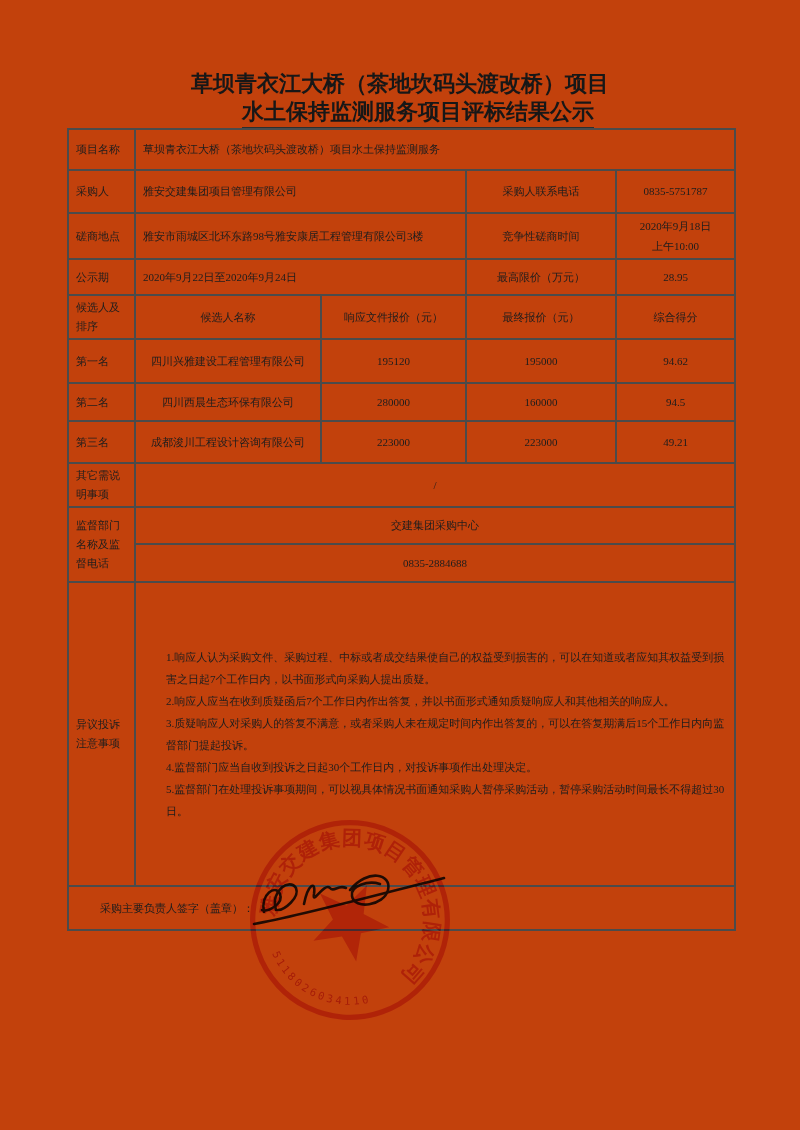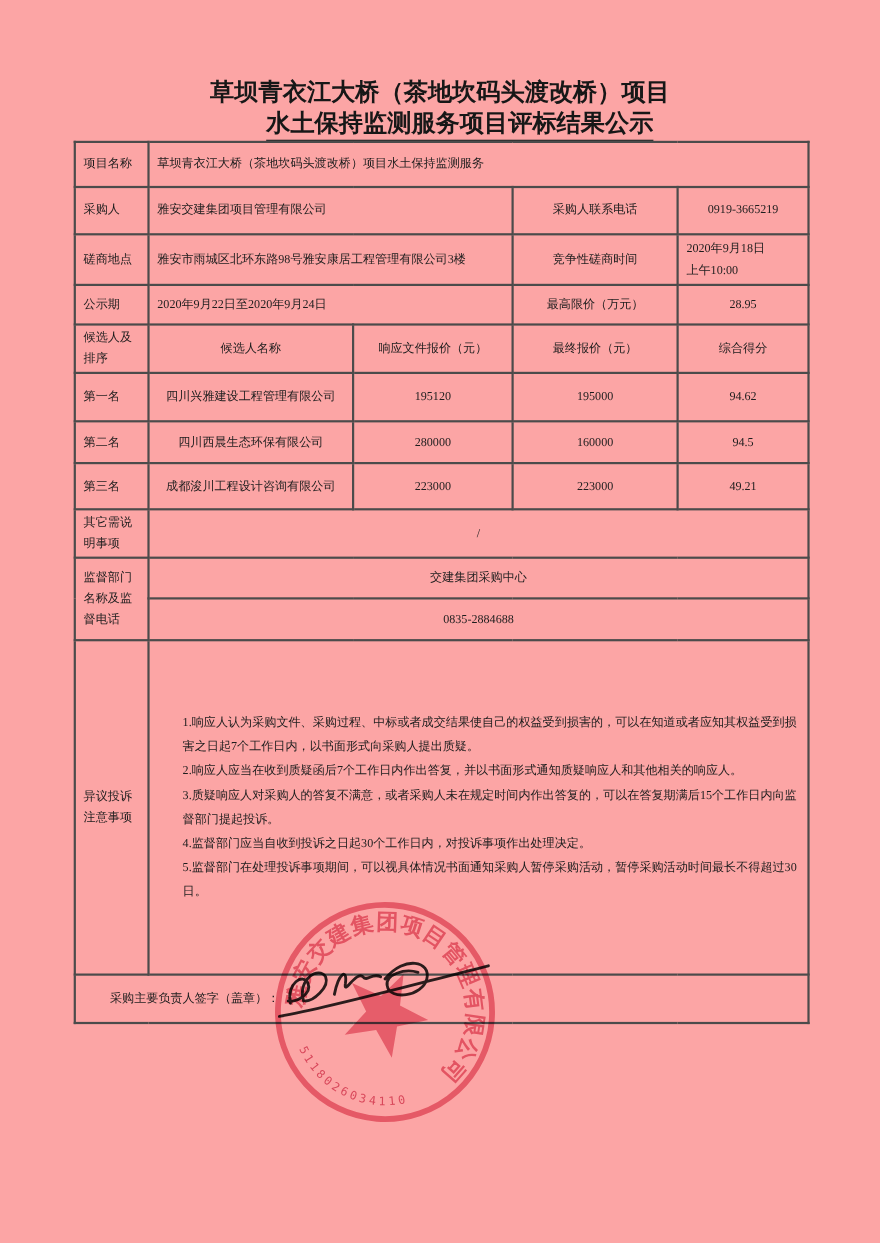--- a/index.html
+++ b/index.html
@@ -1,38 +1,38 @@
 <!DOCTYPE html>
 <html><head>
 <meta charset="utf-8">
 <style>
   html,body{margin:0;padding:0;}
   body{
     width:800px;height:1130px;background:#fdfdfd;overflow:hidden;
     font-family:"Liberation Serif","DejaVu Serif",serif;color:#1f1f1f;
     position:relative;
   }
-  .page{position:absolute;inset:0;background:#fca5a5;}
+  .page{position:absolute;inset:0;background:#c2410c;}
   
   .title{position:absolute;top:70px;left:0;width:800px;text-align:center;
     font-weight:bold;font-size:22px;line-height:28px;color:#171717;}
   .title .t2{display:inline-block;border-bottom:2px solid #2e2e2e;padding-bottom:1px;margin-left:36px;}
   
   table.doc{position:absolute;left:67px;top:128px;width:667px;
     border-collapse:collapse;table-layout:fixed;font-size:11px;color:#1d1d1d;}
   table.doc td{border:2px solid #4b4b4b;padding:2px 7px;vertical-align:middle;
     line-height:19px;overflow:hidden;}
   td.lab{text-align:left;padding:2px 5px;}
   td.cen{text-align:center;}
   td.left{text-align:left;}
   tr.r1{height:41px} tr.r2{height:43px} tr.r3{height:45px} tr.r4{height:36px}
   tr.r5{height:35px} tr.r6{height:44px} tr.r7{height:38px} tr.r8{height:42px}
   tr.r9{height:38px} tr.r10{height:37px} tr.r11{height:38px}
   tr.r12{height:304px} tr.r13{height:44px}
-  .two-line div{text-align:left;line-height:20px;}
+  .two-line div{text-align:center;line-height:20px;}
   td.notice-cell{vertical-align:middle;padding:8px 10px;}
   .notice-line{text-align:left;line-height:22px;margin-left:23px;}
   .sig-label{display:inline-block;margin-left:24px;}
   
   .stamp{position:absolute;left:244px;top:814px;width:212px;height:212px;
     transform:rotate(26deg);mix-blend-mode:multiply;pointer-events:none;}
   
   .signature{position:absolute;left:250px;top:860px;width:200px;height:72px;
     mix-blend-mode:multiply;pointer-events:none;}
 </style>
@@ -56,21 +56,21 @@
     </colgroup>
     <tbody>
       <tr class="r1">
         <td class="lab">项目名称</td>
         <td class="left" colspan="4">草坝青衣江大桥（茶地坎码头渡改桥）项目水土保持监测服务</td>
       </tr>
       <tr class="r2">
         <td class="lab">采购人</td>
         <td class="left" colspan="2">雅安交建集团项目管理有限公司</td>
         <td class="cen">采购人联系电话</td>
-        <td class="cen">0919-3665219</td>
+        <td class="cen">0835-5751787</td>
       </tr>
       <tr class="r3">
         <td class="lab">磋商地点</td>
         <td class="left" colspan="2">雅安市雨城区北环东路98号雅安康居工程管理有限公司3楼</td>
         <td class="cen">竞争性磋商时间</td>
         <td class="cen two-line">
           <div>2020年9月18日</div>
           <div>上午10:00</div>
         </td>
       </tr>

